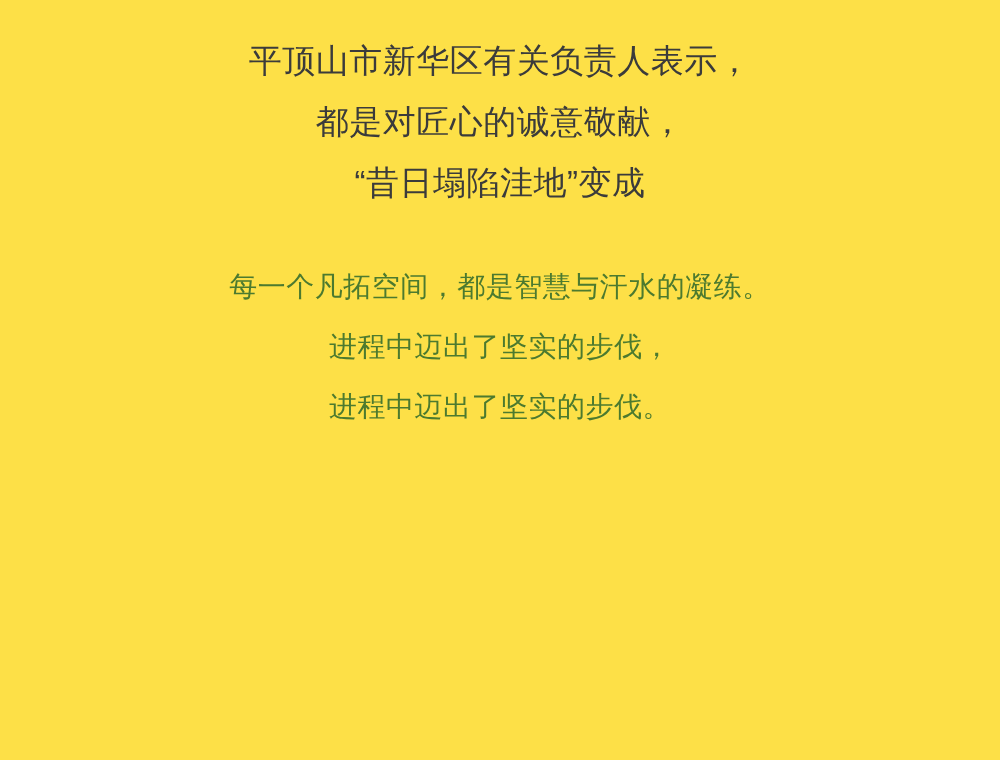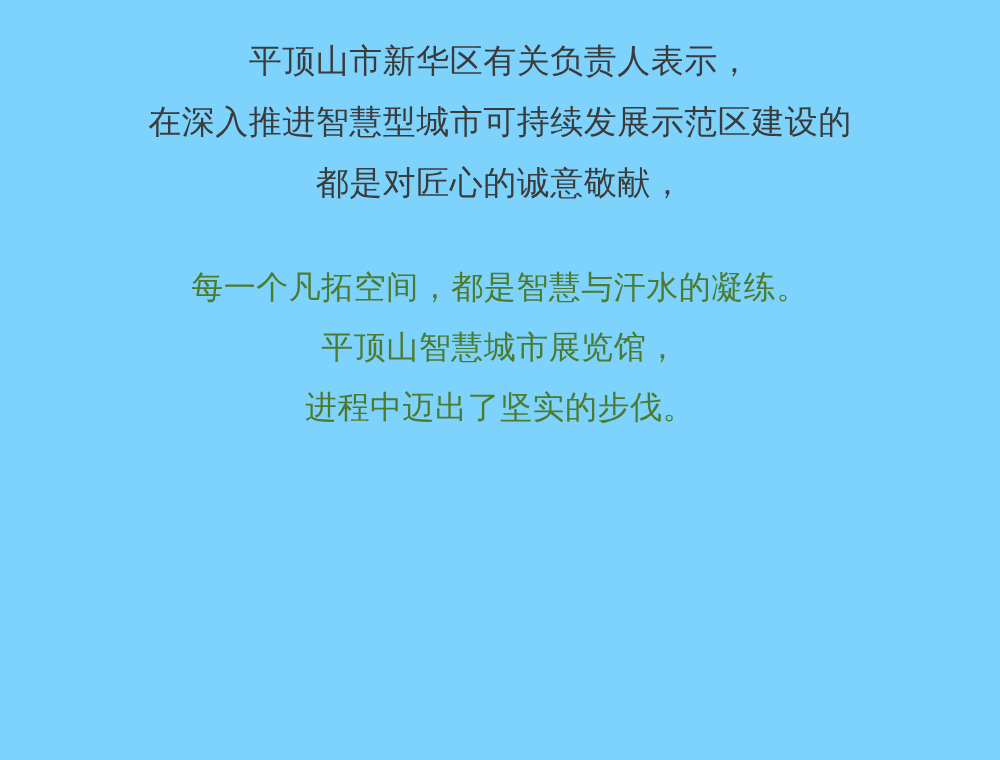--- a/index.html
+++ b/index.html
@@ -14,59 +14,59 @@
     overflow: hidden;
   }
   .page {
     width: 1000px;
     height: 760px;
     box-sizing: border-box;
     padding: 30px 60px 20px 60px;
     display: flex;
     flex-direction: column;
     align-items: center;
-    background: #7dd3fc;
+    background: #fde047;
   }
   .block {
     width: 100%;
     display: flex;
     flex-direction: column;
     align-items: center;
   }
   .line {
     text-align: center;
     white-space: nowrap;
     letter-spacing: 0.5px;
   }
   .block-dark .line {
     color: #3b3b3b;
     font-size: 33px;
     line-height: 61px;
   }
   .block-green .line {
     color: #4c7a2f;
-    font-size: 32px;
+    font-size: 28px;
     line-height: 60px;
   }
   .spacer {
     height: 44px;
   }
 </style>
 </head>
 <body>
 
 <div class="page">
 
   <div class="block block-dark">
     <div class="line">平顶山市新华区有关负责人表示，</div>
-    <div class="line">在深入推进智慧型城市可持续发展示范区建设的</div>
     <div class="line">都是对匠心的诚意敬献，</div>
+    <div class="line">“昔日塌陷洼地”变成</div>
   </div>
 
   <div class="spacer"></div>
 
   <div class="block block-green">
     <div class="line">每一个凡拓空间，都是智慧与汗水的凝练。</div>
-    <div class="line">平顶山智慧城市展览馆，</div>
+    <div class="line">进程中迈出了坚实的步伐，</div>
     <div class="line">进程中迈出了坚实的步伐。</div>
   </div>
 
 </div>
 
 </body></html>

